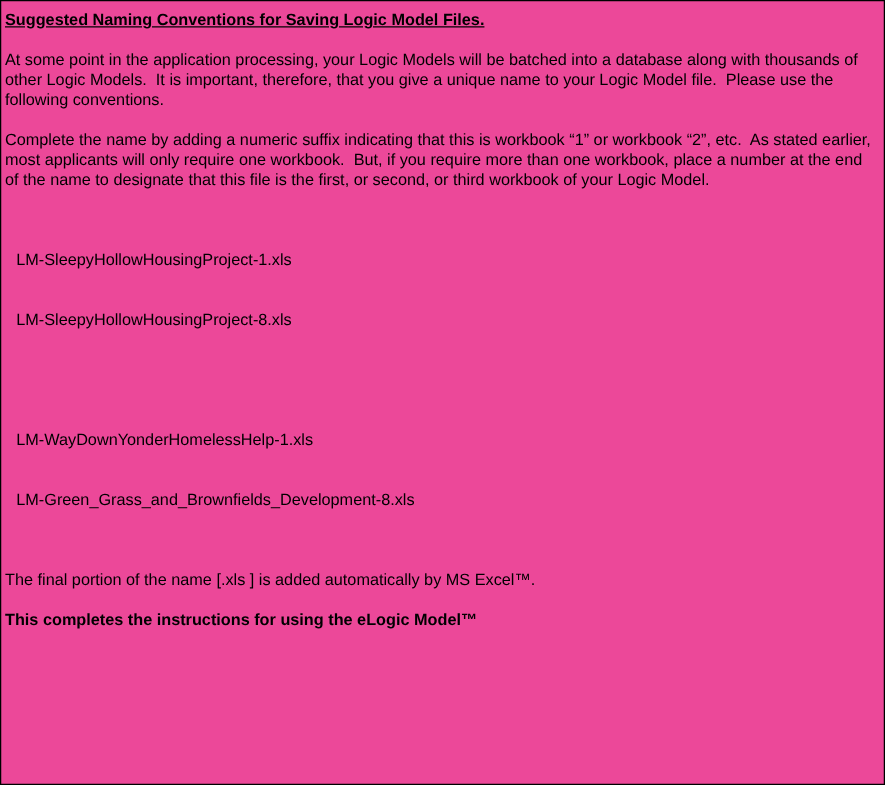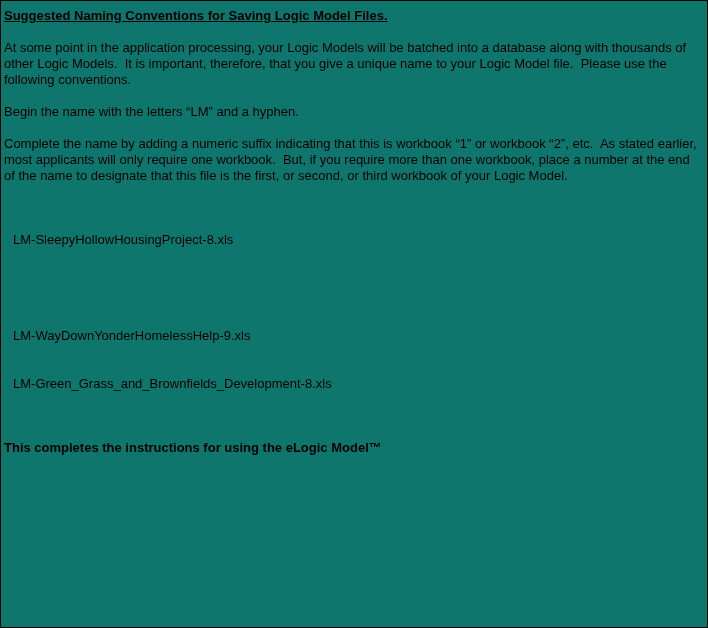--- a/index.html
+++ b/index.html
@@ -10,21 +10,21 @@
   body {
     width: 708px;
     height: 628px;
     overflow: hidden;
   }
   .page {
     box-sizing: border-box;
     width: 708px;
     height: 628px;
     border: 1px solid #000000;
-    background: #0f766e;
+    background: #ec4899;
     color: #000000;
     font-family: "Liberation Sans", "DejaVu Sans", sans-serif;
     font-size: 13px;
     line-height: 16px;
     padding: 7px 3px 0 3px;
   }
   .para {
     margin: 0 0 16px 0;
     white-space: pre-wrap;
   }
@@ -50,31 +50,32 @@
 </style>
 </head>
 <body>
 
 <div class="page">
 
   <p class="para doc-heading"><span>Suggested Naming Conventions for Saving Logic Model Files.</span></p>
 
   <p class="para">At some point in the application processing, your Logic Models will be batched into a database along with thousands of other Logic Models.  It is important, therefore, that you give a unique name to your Logic Model file.  Please use the following conventions.</p>
 
-  <p class="para">Begin the name with the letters “LM” and a hyphen.</p>
 
 
   <p class="para">Complete the name by adding a numeric suffix indicating that this is workbook “1” or workbook “2”, etc.  As stated earlier, most applicants will only require one workbook.  But, if you require more than one workbook, place a number at the end of the name to designate that this file is the first, or second, or third workbook of your Logic Model.</p>
 
 
   <div class="example-group">
+    <p class="example-line">LM-SleepyHollowHousingProject-1.xls</p>
     <p class="example-line">LM-SleepyHollowHousingProject-8.xls</p>
   </div>
 
   <div class="example-group">
-    <p class="example-line">LM-WayDownYonderHomelessHelp-9.xls</p>
+    <p class="example-line">LM-WayDownYonderHomelessHelp-1.xls</p>
     <p class="example-line">LM-Green_Grass_and_Brownfields_Development-8.xls</p>
   </div>
 
+  <p class="para">The final portion of the name [.xls ] is added automatically by MS Excel™.</p>
 
   <p class="para bold">This completes the instructions for using the eLogic Model™</p>
 
 </div>
 
 </body></html>

